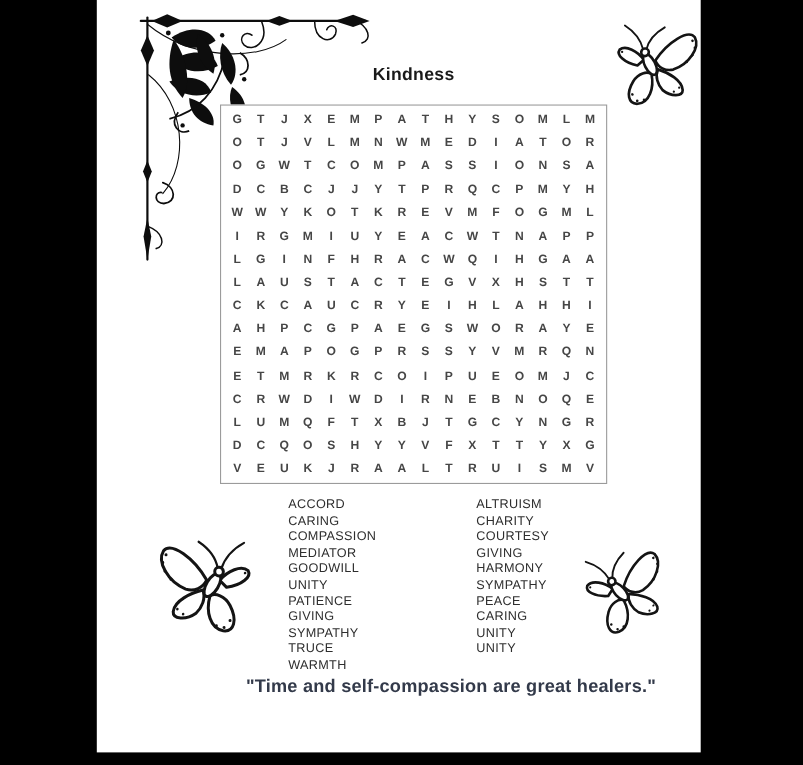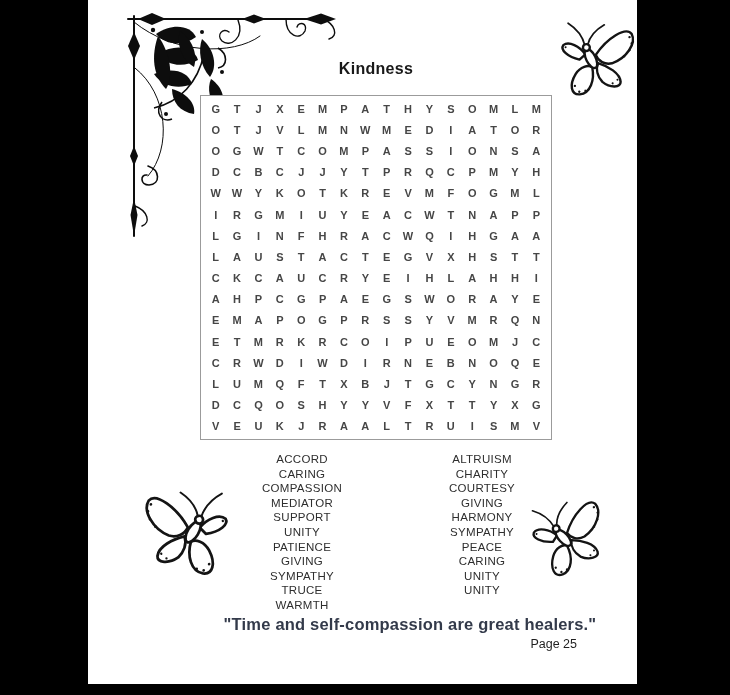--- a/index.html
+++ b/index.html
@@ -24,23 +24,23 @@
     border:1px solid #9b9b9b;box-sizing:border-box;background:#fff;
     display:flex;flex-direction:column;justify-content:space-around;
     padding:2px 4px;
   }
   .grid-row{display:flex;}
   .grid-cell{
     flex:1;text-align:center;font-size:11px;font-weight:600;color:#464646;
     line-height:20px;
   }
   
-  .word-col{position:absolute;top:452px;display:flex;flex-direction:column;text-align:center;}
+  .word-col{position:absolute;top:452px;display:flex;flex-direction:column;}
   .word-col.left{left:174px;}
-  .word-col.right{left:345px;margin-left:16px;}
+  .word-col.right{left:345px;}
   .word-item{
     font-size:11.5px;line-height:14.6px;color:#2e2e2e;letter-spacing:.3px;
   }
   
   .quote{
     position:absolute;left:112px;top:615px;width:420px;text-align:center;
     font-size:16.5px;font-weight:700;color:#333a4a;letter-spacing:.2px;
   }
   .page-label{
     position:absolute;left:0;top:637px;width:489px;text-align:right;
@@ -439,21 +439,21 @@
         <span class="grid-cell">M</span>
         <span class="grid-cell">V</span>
       </div>
     </div>
 
   <div class="word-col left">
       <div class="word-item">ACCORD</div>
       <div class="word-item">CARING</div>
       <div class="word-item">COMPASSION</div>
       <div class="word-item">MEDIATOR</div>
-      <div class="word-item">SUPPORT</div>
+      <div class="word-item">GOODWILL</div>
       <div class="word-item">UNITY</div>
       <div class="word-item">PATIENCE</div>
       <div class="word-item">GIVING</div>
       <div class="word-item">SYMPATHY</div>
       <div class="word-item">TRUCE</div>
       <div class="word-item">WARMTH</div>
     </div>
   <div class="word-col right">
       <div class="word-item">ALTRUISM</div>
       <div class="word-item">CHARITY</div>
@@ -461,15 +461,14 @@
       <div class="word-item">GIVING</div>
       <div class="word-item">HARMONY</div>
       <div class="word-item">SYMPATHY</div>
       <div class="word-item">PEACE</div>
       <div class="word-item">CARING</div>
       <div class="word-item">UNITY</div>
       <div class="word-item">UNITY</div>
     </div>
 
   <div class="quote">"Time and self-compassion are great healers."</div>
-  <div class="page-label">Page 25</div>
 
 </div>
 
 </body></html>

